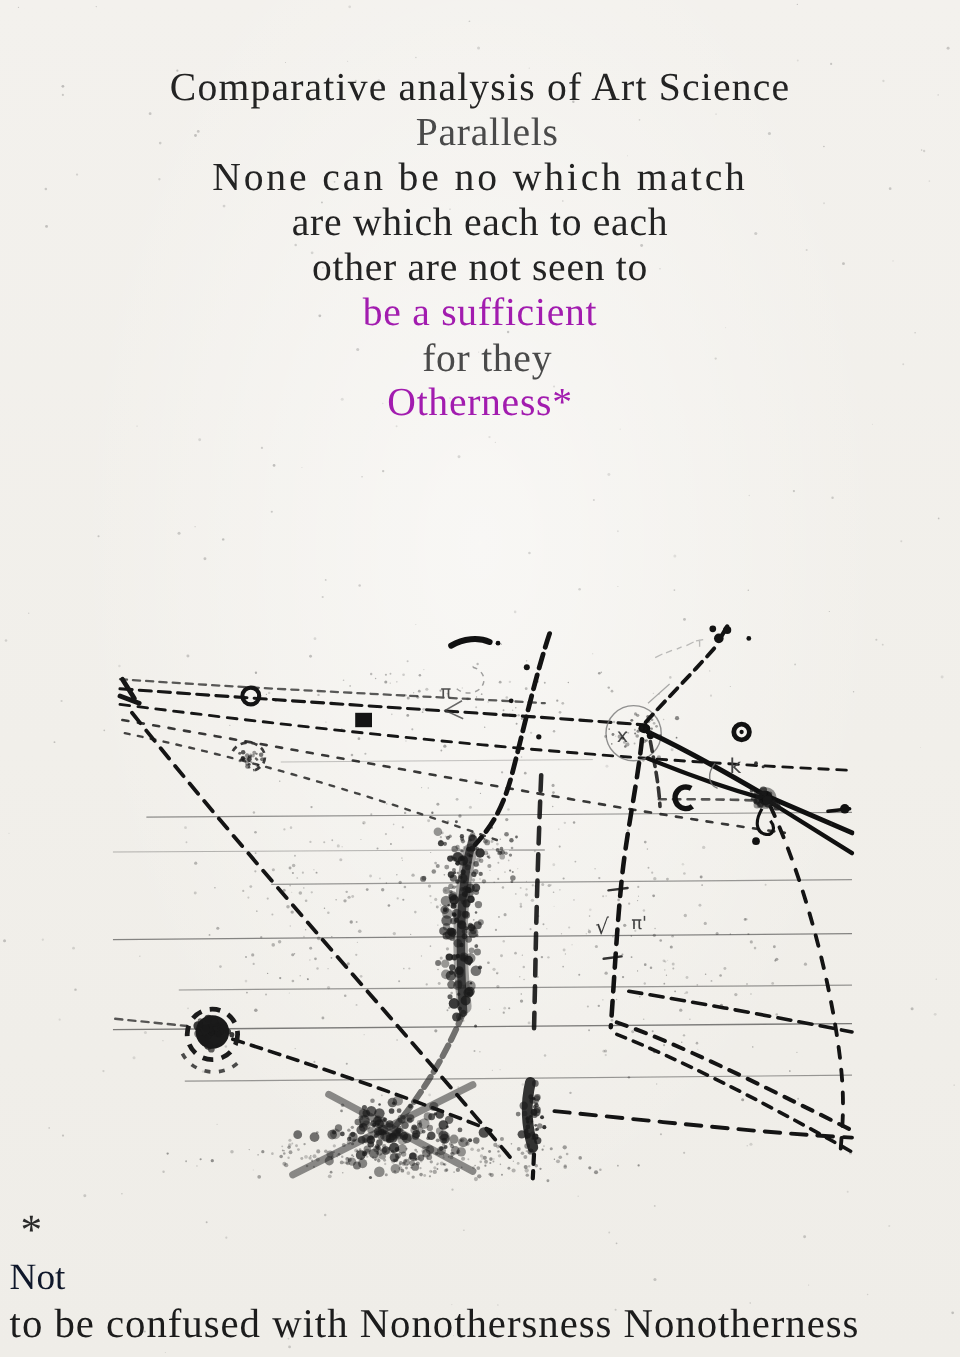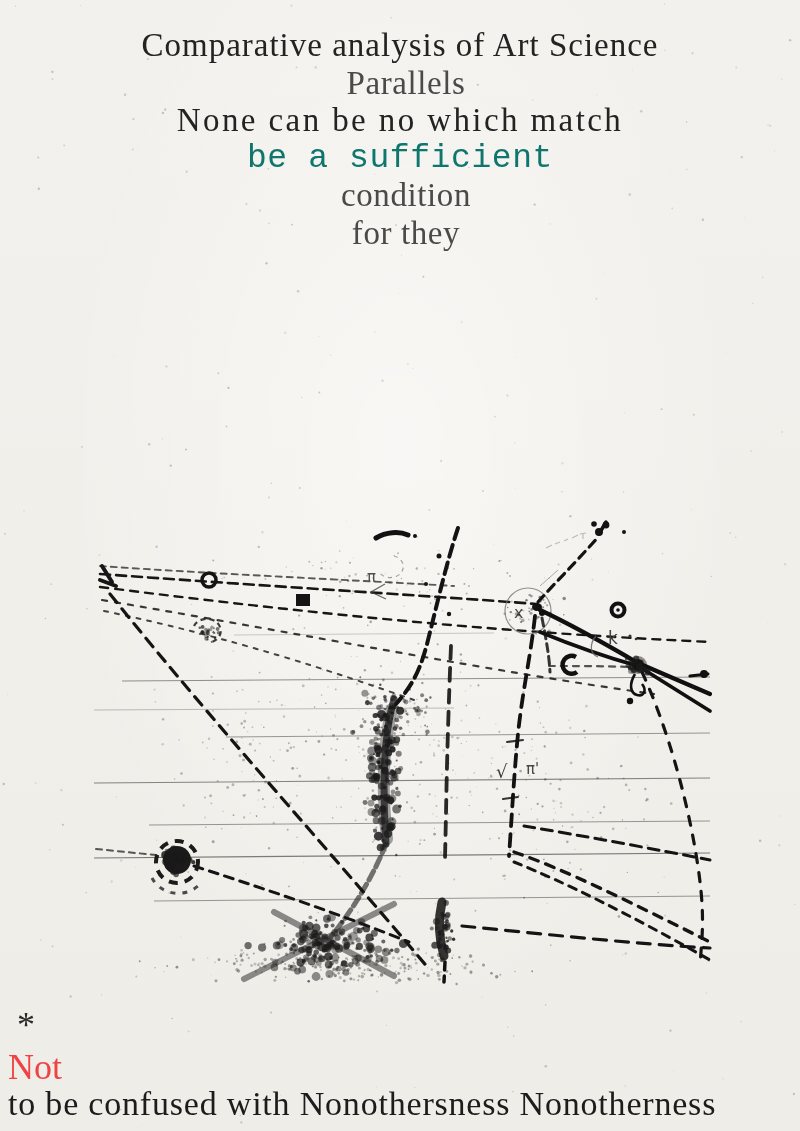--- a/index.html
+++ b/index.html
@@ -9,45 +9,47 @@
       radial-gradient(ellipse at 50% 40%, rgba(255,255,255,.5), rgba(0,0,0,0) 60%),
       linear-gradient(180deg,#f3f1ed 0%,#f1efea 55%,#efede8 100%);
     font-family:"Liberation Serif","DejaVu Serif",serif;
     color:#1e1e1e;
   }
   .poem{
     position:absolute;top:27px;left:0;width:100%;
     text-align:center;font-size:33px;line-height:37.6px;
     letter-spacing:.6px;color:#232323;
   }
-  .poem .t{letter-spacing:1px;}
+  .poem .t{letter-spacing:1px;margin-top:28px;}
   .poem .sp{letter-spacing:2.4px;}
   .poem .dim1{color:#4a4a4a;margin-left:12px;}
-  .poem .dim2{color:#0f766e;font-family:Liberation Mono, monospace;}
+  .poem .dim2{color:#a21caf;}
   .figure-wrap{position:absolute;left:94px;top:514px;width:618px;height:480px;}
   .figure-wrap svg{display:block;width:618px;height:480px;}
   .hand{font-family:"DejaVu Sans","Liberation Sans",sans-serif;}
   .footnote-marker{position:absolute;left:17px;top:1004px;font-size:36px;color:#2a2a2a;}
-  .footnote-line1{position:absolute;left:8px;top:1046px;font-size:36px;color:#ef4444;text-align:center;}
+  .footnote-line1{position:absolute;left:8px;top:1046px;font-size:31px;color:#0f172a;text-align:center;}
   .footnote-line2{
     position:absolute;left:8px;top:1085px;font-size:34px;color:#1c1c1c;
     letter-spacing:.8px;white-space:nowrap;
   }
   #page-noise{position:absolute;left:0;top:0;pointer-events:none;}
 </style>
 </head>
 <body>
 
 <div class="poem">
   <div class="t">Comparative analysis of Art Science</div>
   <div class="dim1">Parallels</div>
   <div class="sp">None can be no which match</div>
+  <div>are which each to each</div>
+  <div>other are not seen to</div>
   <div class="dim2">be a sufficient</div>
-  <div class="dim1">condition</div>
   <div class="dim1">for they</div>
+  <div class="dim2">Otherness*</div>
 </div>
 
 <div class="figure-wrap">
 <svg viewBox="0 0 618 480" xmlns="http://www.w3.org/2000/svg">
   <g stroke="#3c3c3c" fill="none">
     <path d="M28,167 L616,163" stroke-width="1" opacity=".55"></path>
     <path d="M0,196 L360,194" stroke-width=".9" opacity=".35"></path>
     <path d="M132,223 L616,219" stroke-width="1" opacity=".5"></path>
     <path d="M0,269 L616,264" stroke-width="1.1" opacity=".6"></path>
     <path d="M55,311 L616,307" stroke-width="1" opacity=".5"></path>

